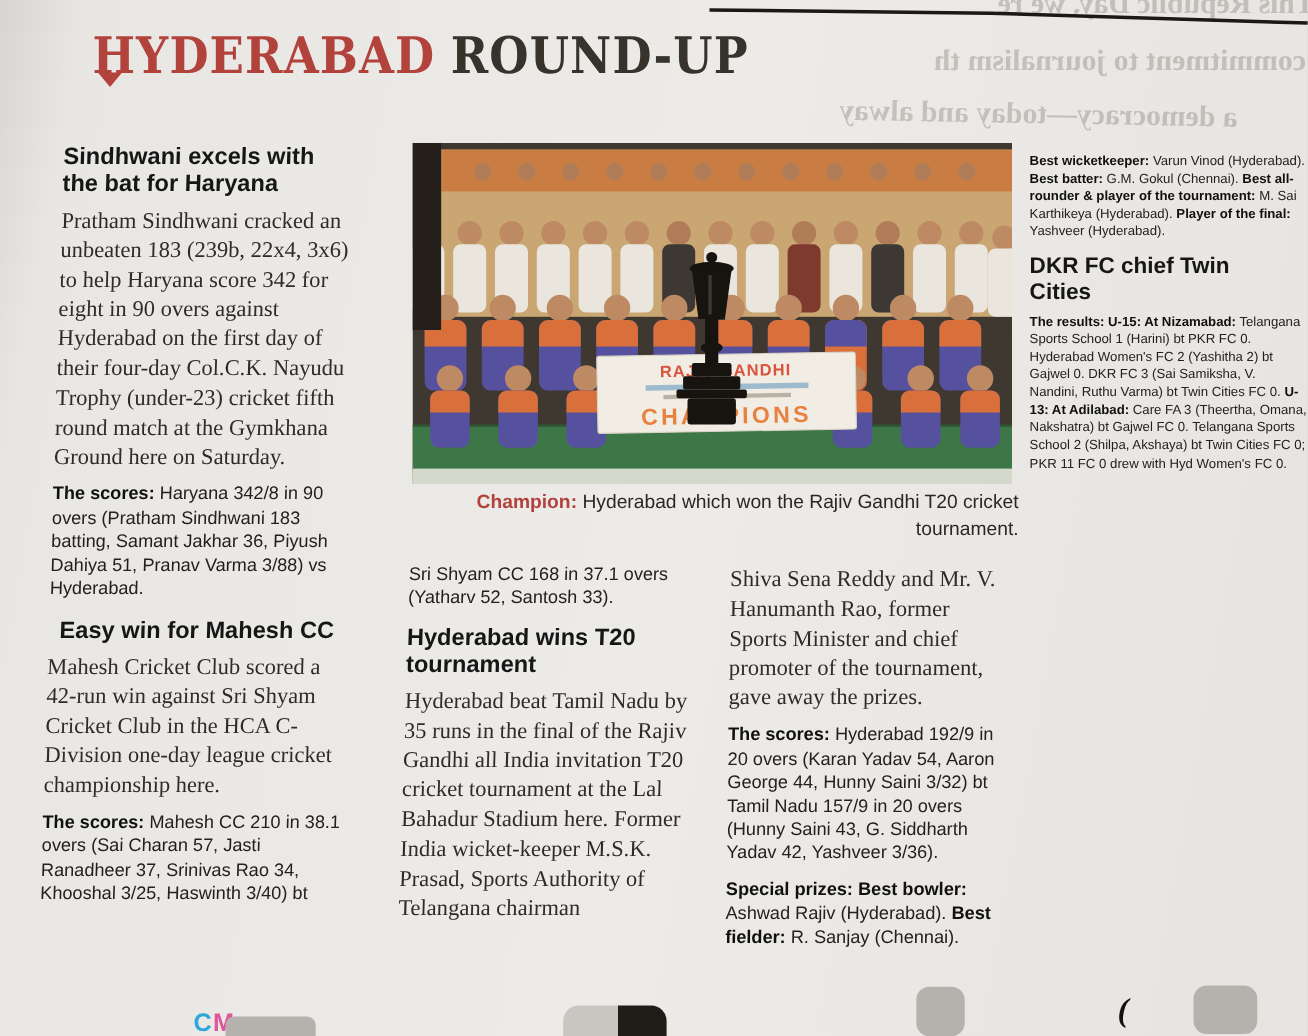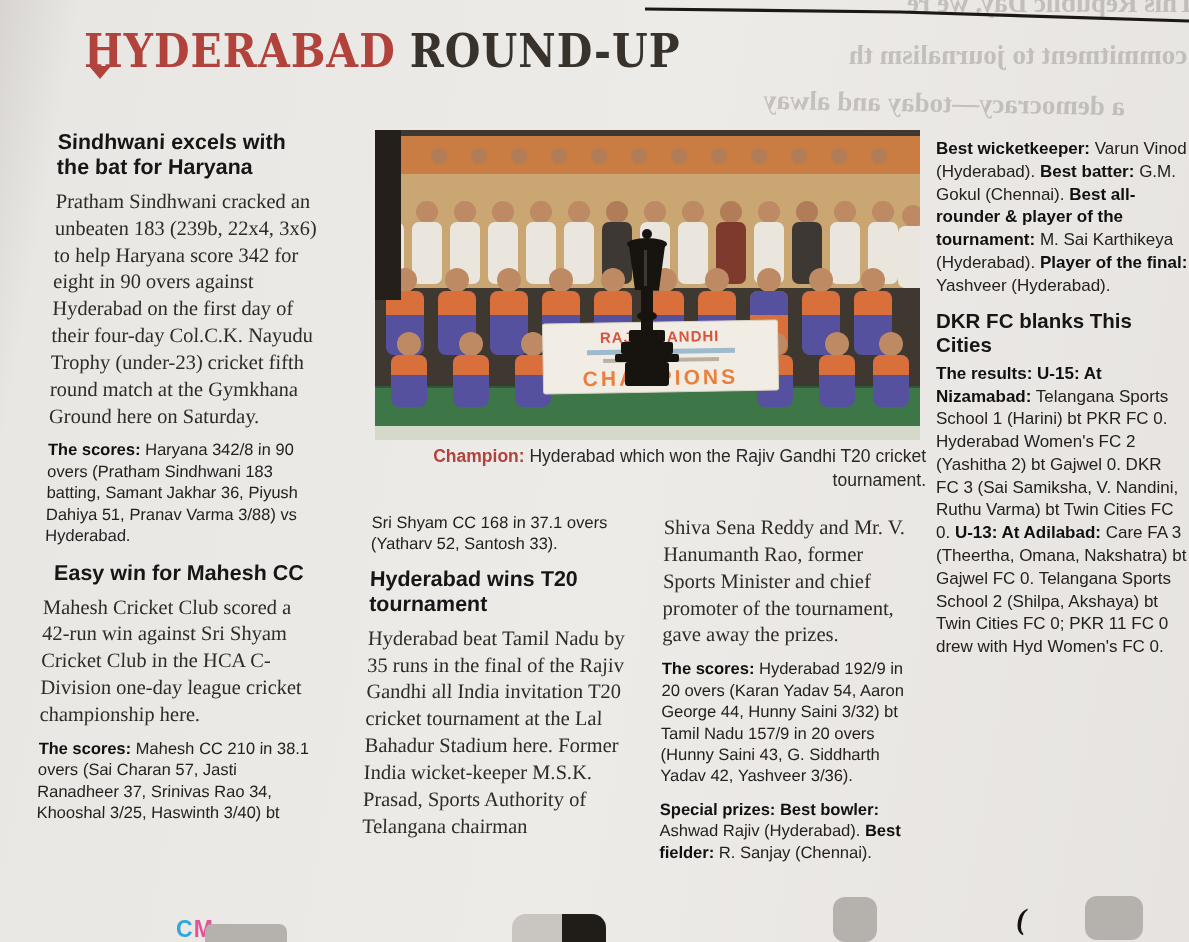--- a/index.html
+++ b/index.html
@@ -27,21 +27,21 @@
   .col{line-height:1.3;}
   .col1{left:58px;top:130px;width:278px;transform:skewX(-1.8deg);transform-origin:top left;}
   .col2{left:372px;top:512px;width:268px;transform:skewX(-1.8deg);transform-origin:top left;}
   .col3{left:664px;top:514px;width:246px;transform:skewX(-0.8deg);transform-origin:top left;}
   .col4{left:936px;top:138px;width:252px;}
   .headline{font-weight:bold;color:#161616;white-space:pre-line;font-size:21.5px;line-height:1.16;margin:0 0 8px 0;}
   .headline.h2{margin:14px 0 8px 10px;}
   .serif{font-family:"Liberation Serif",serif;font-size:20.5px;line-height:1.31;margin:0 0 10px 0;color:#2e2b28;}
   .scores{font-size:16.5px;line-height:1.3;margin:0 0 12px 0;color:#232120;}
   .scores b,.serif b{color:#101010;}
-  .col4 .scores{font-size:17px;line-height:1.34;}
+  .col4 .scores{font-size:12px;line-height:1.34;}
   .col4 .serif{font-size:19.5px;line-height:1.29;}
   .col4 .headline{font-size:20.5px;margin:12px 0 6px 0;}
 
   
   .photo{left:375px;top:130px;}
   .caption{left:374px;top:445px;width:552px;font-size:17.5px;line-height:1.35;color:#2a2827;text-align:right;}
   .caption b:first-child{color:#b2423c;}
 
   
   .cm{left:176px;top:916px;font-size:23px;font-weight:bold;letter-spacing:1px;}
@@ -206,21 +206,21 @@
   </div>
 
   <div class="abs col col3">
     <p class="serif">Shiva Sena Reddy and Mr. V. Hanumanth Rao, former Sports Minister and chief promoter of the tournament, gave away the prizes.</p>
     <p class="scores"><b>The scores:</b> Hyderabad 192/9 in 20 overs (Karan Yadav 54, Aaron George 44, Hunny Saini 3/32) bt Tamil Nadu 157/9 in 20 overs (Hunny Saini 43, G. Siddharth Yadav 42, Yashveer 3/36).</p>
     <p class="scores"><b>Special prizes: Best bowler:</b> Ashwad Rajiv (Hyderabad). <b>Best fielder:</b> R. Sanjay (Chennai).</p>
   </div>
 
   <div class="abs col col4">
     <p class="scores"><b>Best wicketkeeper:</b> Varun Vinod (Hyderabad). <b>Best batter:</b> G.M. Gokul (Chennai). <b>Best all-rounder &amp; player of the tournament:</b> M. Sai Karthikeya (Hyderabad). <b>Player of the final:</b> Yashveer (Hyderabad).</p>
-    <h3 class="headline">DKR FC blanks This
+    <h3 class="headline">DKR FC chief Twin
 Cities</h3>
     <p class="scores"><b>The results: U-15: At Nizamabad:</b> Telangana Sports School 1 (Harini) bt PKR FC 0. Hyderabad Women's FC 2 (Yashitha 2) bt Gajwel 0. DKR FC 3 (Sai Samiksha, V. Nandini, Ruthu Varma) bt Twin Cities FC 0. <b>U-13: At Adilabad:</b> Care FA 3 (Theertha, Omana, Nakshatra) bt Gajwel FC 0. Telangana Sports School 2 (Shilpa, Akshaya) bt Twin Cities FC 0; PKR 11 FC 0 drew with Hyd Women's FC 0.</p>
   </div>
 
   <div class="abs cm">
     <span class="c">C</span><span class="m">M</span>
   </div>
   <div class="abs blob b1"></div>
   <div class="abs b2"></div>
   <div class="abs blob b3"></div>

